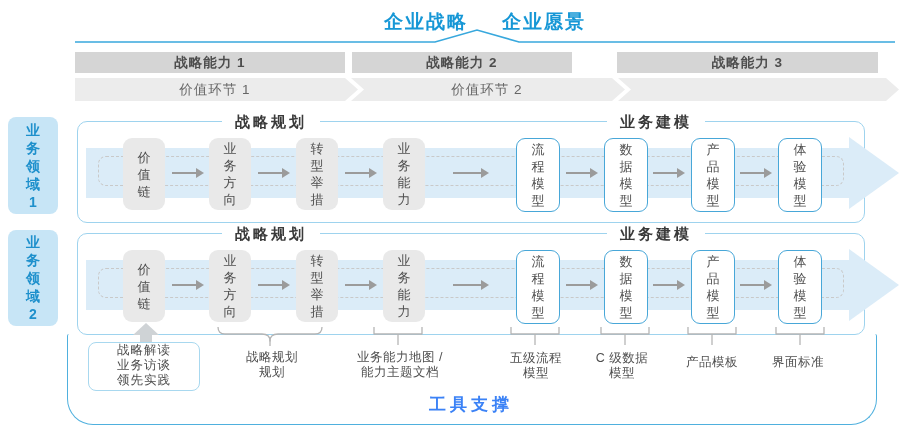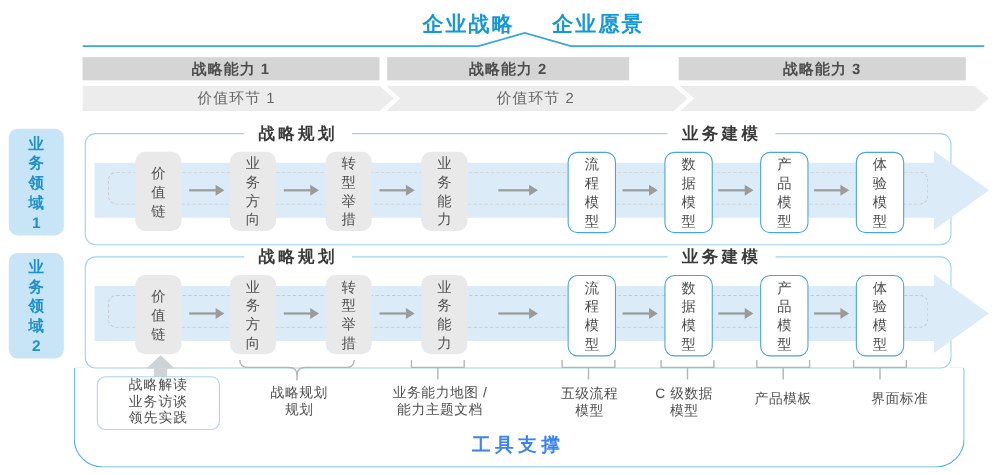--- a/index.html
+++ b/index.html
@@ -234,19 +234,19 @@
     <span>五级流程</span>
     <span>模型</span>
   </div>
   <div class="abs note" style="left:622px;top:351px;">
     <span>C 级数据</span>
     <span>模型</span>
   </div>
   <div class="abs note" style="left:712px;top:355px;">
     <span>产品模板</span>
   </div>
-  <div class="abs note" style="left:798px;top:355px;margin-left:20px;">
+  <div class="abs note" style="left:798px;top:355px;">
     <span>界面标准</span>
   </div>
 
   <div class="abs footer-label">工具支撑</div>
 
 </div>
 
 </body></html>

